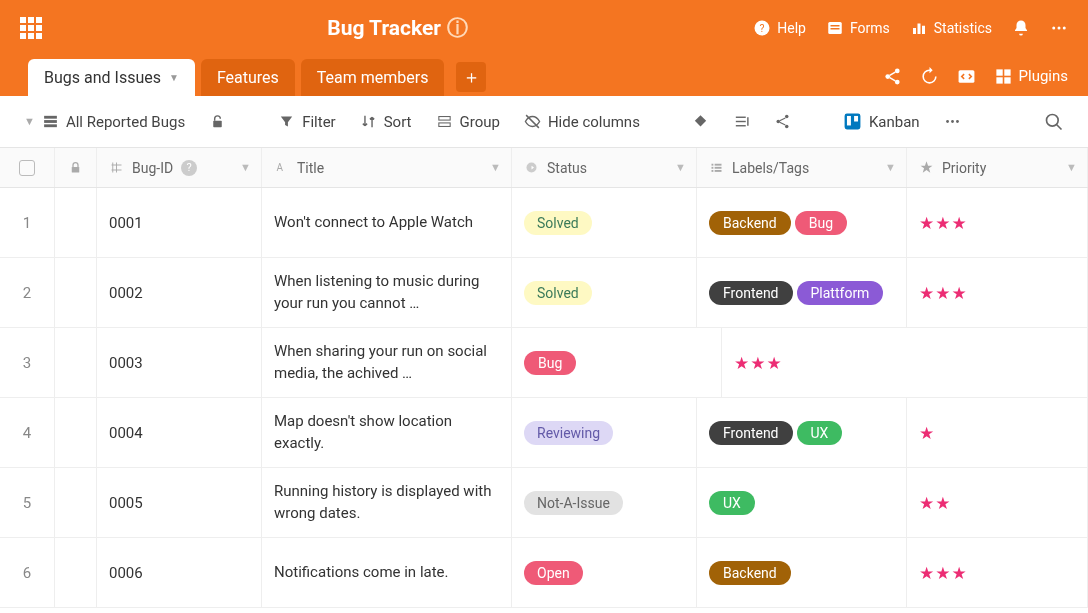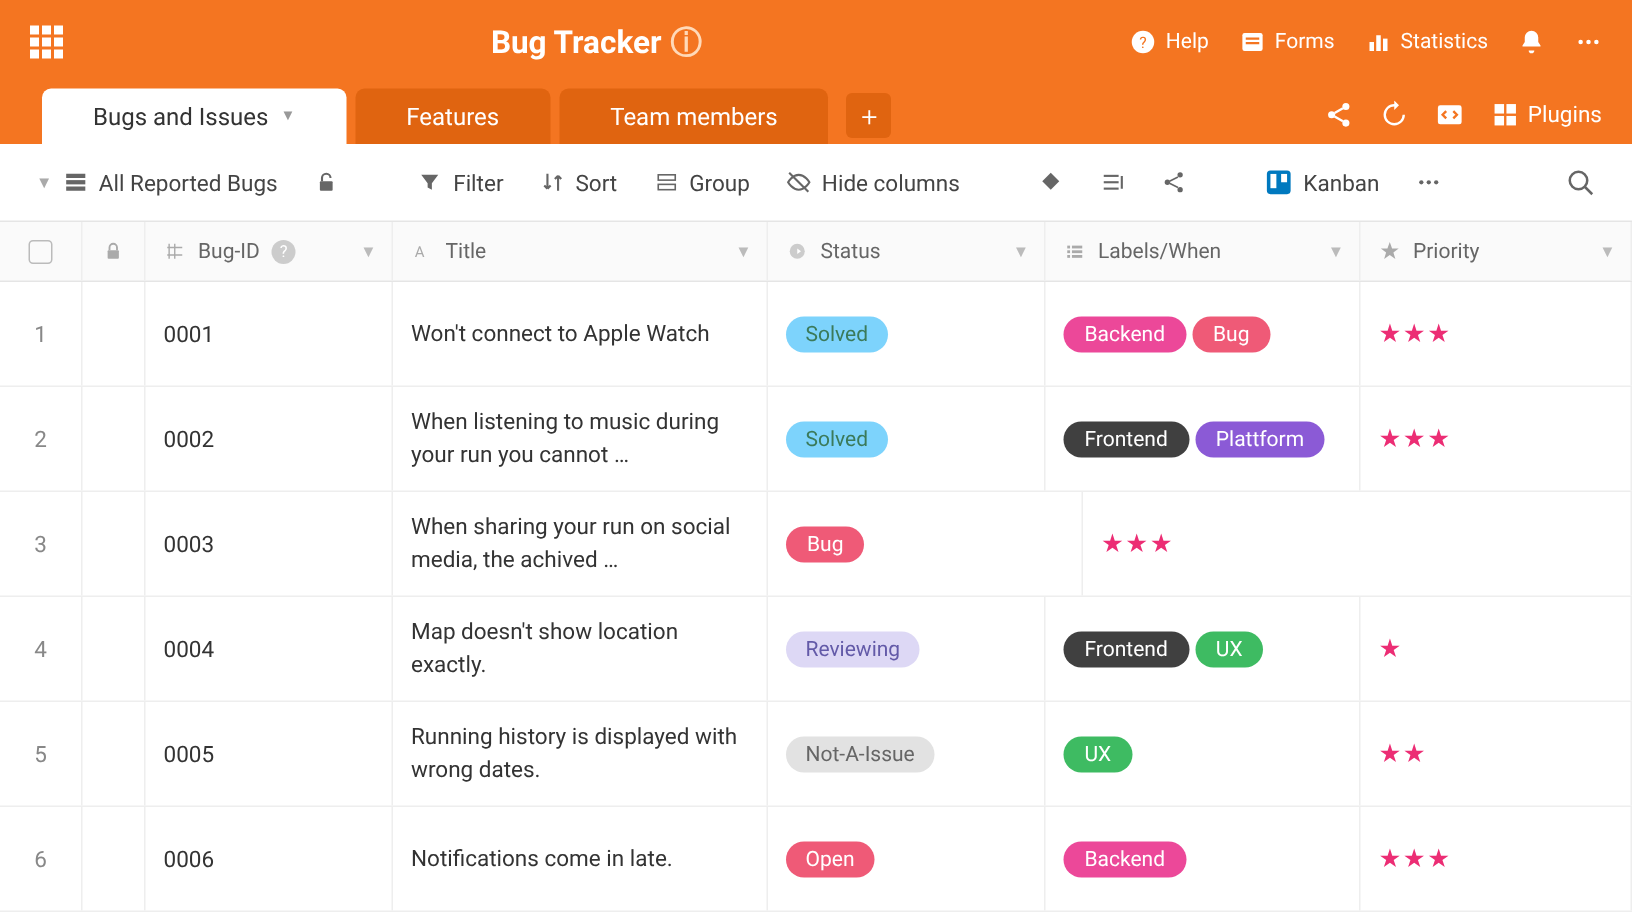--- a/index.html
+++ b/index.html
@@ -6,21 +6,21 @@
   body { font-family: -apple-system, BlinkMacSystemFont, "Segoe UI", Roboto, Helvetica, Arial, sans-serif; background:#fff; color:#333; width:1088px; height:613px; overflow:hidden; }
   .header { background:#f47521; color:#fff; height:56px; display:flex; align-items:center; padding:0 20px;gap:36px; }
   .apps-icon { width:22px; height:22px; display:grid; grid-template-columns:repeat(3,6px); grid-template-rows:repeat(3,6px); gap:2px; cursor:pointer;}
   .apps-icon span{background:#fff;}
   .title-wrap{ flex:1; text-align:center; font-size:21px; font-weight:700;}
   .title-wrap .i{ color:#ffd9b8; margin-left:6px; font-style:normal; font-weight:900;}
   .hdr-right{display:flex; align-items:center; gap:20px; font-size:14px;}
   .hdr-item{display:flex; align-items:center; gap:6px; cursor:pointer;}
   .svg-i{width:18px;height:18px;fill:#fff;display:inline-block;}
   .tabs-bar{ background:#f47521; height:40px; display:flex; align-items:flex-end; padding:0 0 0 28px; position:relative;}
-  .tab{ padding:9px 34px; font-size:16px; color:#fff; border-radius:6px 6px 0 0; margin-right:6px; cursor:pointer; display:flex; align-items:center; gap:8px; background:#e06410;}
+  .tab{ padding:9px 16px; font-size:16px; color:#fff; border-radius:6px 6px 0 0; margin-right:6px; cursor:pointer; display:flex; align-items:center; gap:8px; background:#e06410;}
   .tab.active{ background:#fff; color:#333;}
   .tab .caret{font-size:10px; color:#999;}
   .tab-add{ width:30px; height:30px; background:#e06410; border-radius:4px; display:flex; align-items:center; justify-content:center; color:#fff; font-size:18px; margin-left:6px; margin-bottom:4px; cursor:pointer;}
   .tabs-right{ position:absolute; right:20px; top:0; height:40px; display:flex; align-items:center; gap:18px; color:#fff;}
   .tabs-right .svg-i{width:19px;height:19px;}
   .plugins{display:flex;align-items:center;gap:6px;font-size:15px;cursor:pointer;}
   .toolbar{ height:52px; border-bottom:1px solid #e5e5e5; display:flex; align-items:center; padding:0 16px; gap:8px; font-size:15px; color:#444;}
   .tb-item{display:flex; align-items:center; gap:7px; padding:5px 8px; cursor:pointer; border-radius:4px;}
   .tb-sep{flex:1;}
   .svg-g{width:17px;height:17px;fill:#666;}
@@ -34,27 +34,27 @@
   .col-lock{width:42px; justify-content:center;}
   .col-id{width:165px;}
   .col-title{width:250px;}
   .col-status{width:185px;}
   .col-labels{width:210px;}
   .col-pri{flex:1;}
   .row{display:flex; min-height:70px; border-bottom:1px solid #eee; font-size:15px;}
   .row .td{padding:12px;}
   .title-cell{color:#333; line-height:1.45;}
   .pill{display:inline-block; padding:4px 13px; border-radius:14px; font-size:14px; margin:2px 3px 2px 0;}
-  .pill.solved{background:#7dd3fc; color:#3b7a5a;}
+  .pill.solved{background:#fef9c3; color:#3b7a5a;}
   .pill.blocked{background:#fad9c8; color:#a65b37;}
   .pill.reviewing{background:#ddd8f5; color:#635aa8;}
   .pill.notissue{background:#e2e2e2; color:#666;}
   .pill.open{background:#ef5a77; color:#fff;}
   .tag{display:inline-block; padding:4px 14px; border-radius:14px; font-size:14px; color:#fff; margin:2px 4px 2px 0;}
-  .tag.backend{background:#ec4899;}
+  .tag.backend{background:#a16207;}
   .tag.bug{background:#ef5a77;}
   .tag.frontend{background:#404040;}
   .tag.plattform{background:#8b5ad6;}
   .tag.ux{background:#3ebb62;}
   .stars{color:#ec2d74; font-size:17px; letter-spacing:1px;}
   .checkbox{width:16px;height:16px;border:1.5px solid #bbb;border-radius:3px;}
   .svg-col{width:15px;height:15px;fill:#aaa;}
 </style>
 </head>
 <body>
@@ -268,21 +268,21 @@
     </div>
     <div class="th col-labels">
       <svg class="svg-col" viewBox="0 0 24 24">
           <rect x="4" y="6" width="3" height="3"></rect>
           <rect x="4" y="11" width="3" height="3"></rect>
           <rect x="4" y="16" width="3" height="3"></rect>
           <rect x="9" y="6" width="11" height="3"></rect>
           <rect x="9" y="11" width="11" height="3"></rect>
           <rect x="9" y="16" width="11" height="3"></rect>
         </svg>
-      <span>Labels/When</span>
+      <span>Labels/Tags</span>
       <span class="sort-caret">▼</span>
     </div>
     <div class="th col-pri">
       <svg class="svg-col" viewBox="0 0 24 24">
           <path d="M12 2l2.5 7h7l-5.6 4.3 2.1 7L12 16l-6 4.3 2.1-7L2.5 9h7z"></path>
         </svg>
       <span>Priority</span>
       <span class="sort-caret">▼</span>
     </div>
   </div>

